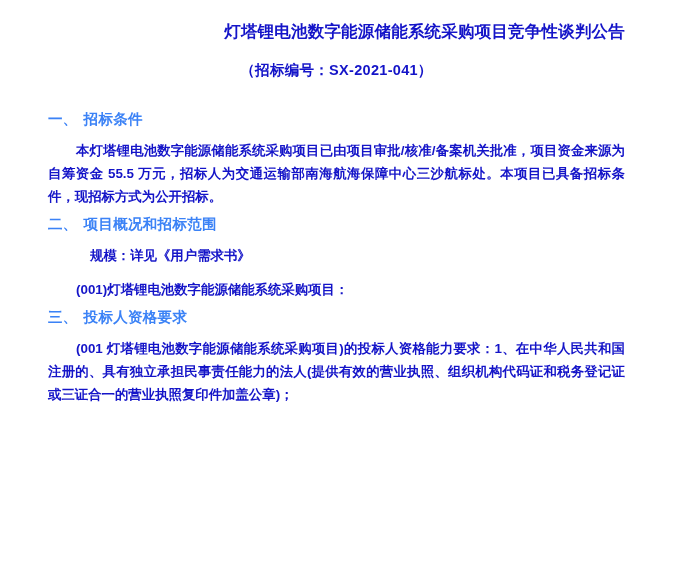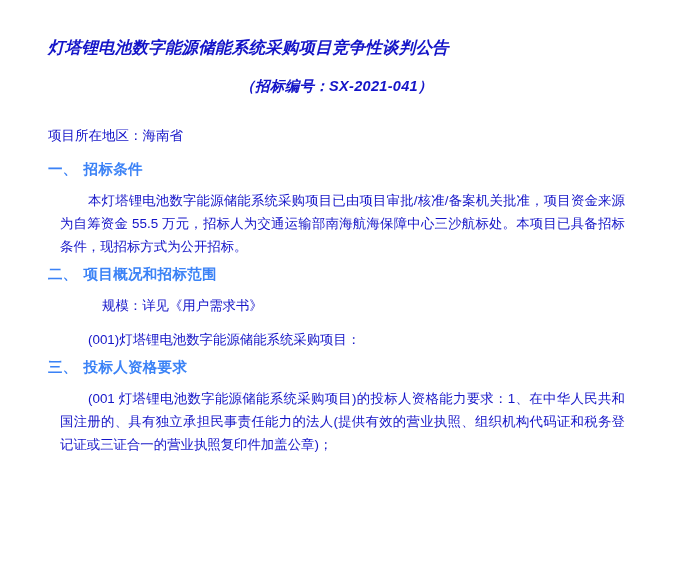--- a/index.html
+++ b/index.html
@@ -15,37 +15,35 @@
     overflow: hidden;
   }
   .page {
     position: relative;
     width: 673px;
     height: 588px;
     box-sizing: border-box;
     padding: 0 48px;
   }
   .doc-title {
-    margin-top: 36px;
-    text-align: left;
+    margin-top: 20px;
+    text-align: right;
     font-size: 16.5px;
     font-weight: bold;
     letter-spacing: 0.2px;
     color: #1414c8;
     line-height: 1.4;
-    font-style: italic;
   }
   .doc-subtitle {
     margin-top: 18px;
     text-align: center;
     font-size: 14.5px;
     font-weight: bold;
     color: #1414c8;
     letter-spacing: 0.3px;
-    font-style: italic;
   }
   .spacer-1 { height: 30px; }
   .line {
     font-size: 13.5px;
     line-height: 1.55;
     color: #1414c8;
     margin: 0 0 9px 0;
   }
   .line.loc {
     margin-bottom: 13px;
@@ -57,23 +55,24 @@
     margin: 0 0 10px 0;
     letter-spacing: 0.3px;
   }
   .heading .h-num {
     margin-right: 6px;
   }
   .para {
     font-size: 13.4px;
     line-height: 1.72;
     color: #1414c8;
-    margin: 0 0 7px 12px;
+    margin: 0 0 7px 0;
     text-align: justify;
     text-justify: inter-ideograph;
+    font-weight: bold;
   }
   .para.indent2 {
     text-indent: 28px;
   }
   .para.indent3 {
     padding-left: 42px;
   }
   .para.indent-mid {
     padding-left: 28px;
   }
@@ -88,21 +87,20 @@
 <body>
 
 <div class="page">
 
   <div class="doc-title">灯塔锂电池数字能源储能系统采购项目竞争性谈判公告</div>
 
   <div class="doc-subtitle">（招标编号：SX-2021-041）</div>
 
   <div class="spacer-1"></div>
 
-  <p class="line loc"><span>项目所在地区：</span><span>海南省</span></p>
 
   <div class="heading"><span class="h-num">一、</span><span>招标条件</span></div>
 
   <p class="para indent2">本灯塔锂电池数字能源储能系统采购项目已由项目审批/核准/备案机关批准，项目资金来源为自筹资金 55.5 万元，招标人为交通运输部南海航海保障中心三沙航标处。本项目已具备招标条件，现招标方式为公开招标。</p>
 
   <div class="heading"><span class="h-num">二、</span><span>项目概况和招标范围</span></div>
 
   <p class="para indent3 tight">规模：详见《用户需求书》</p>
 
 

